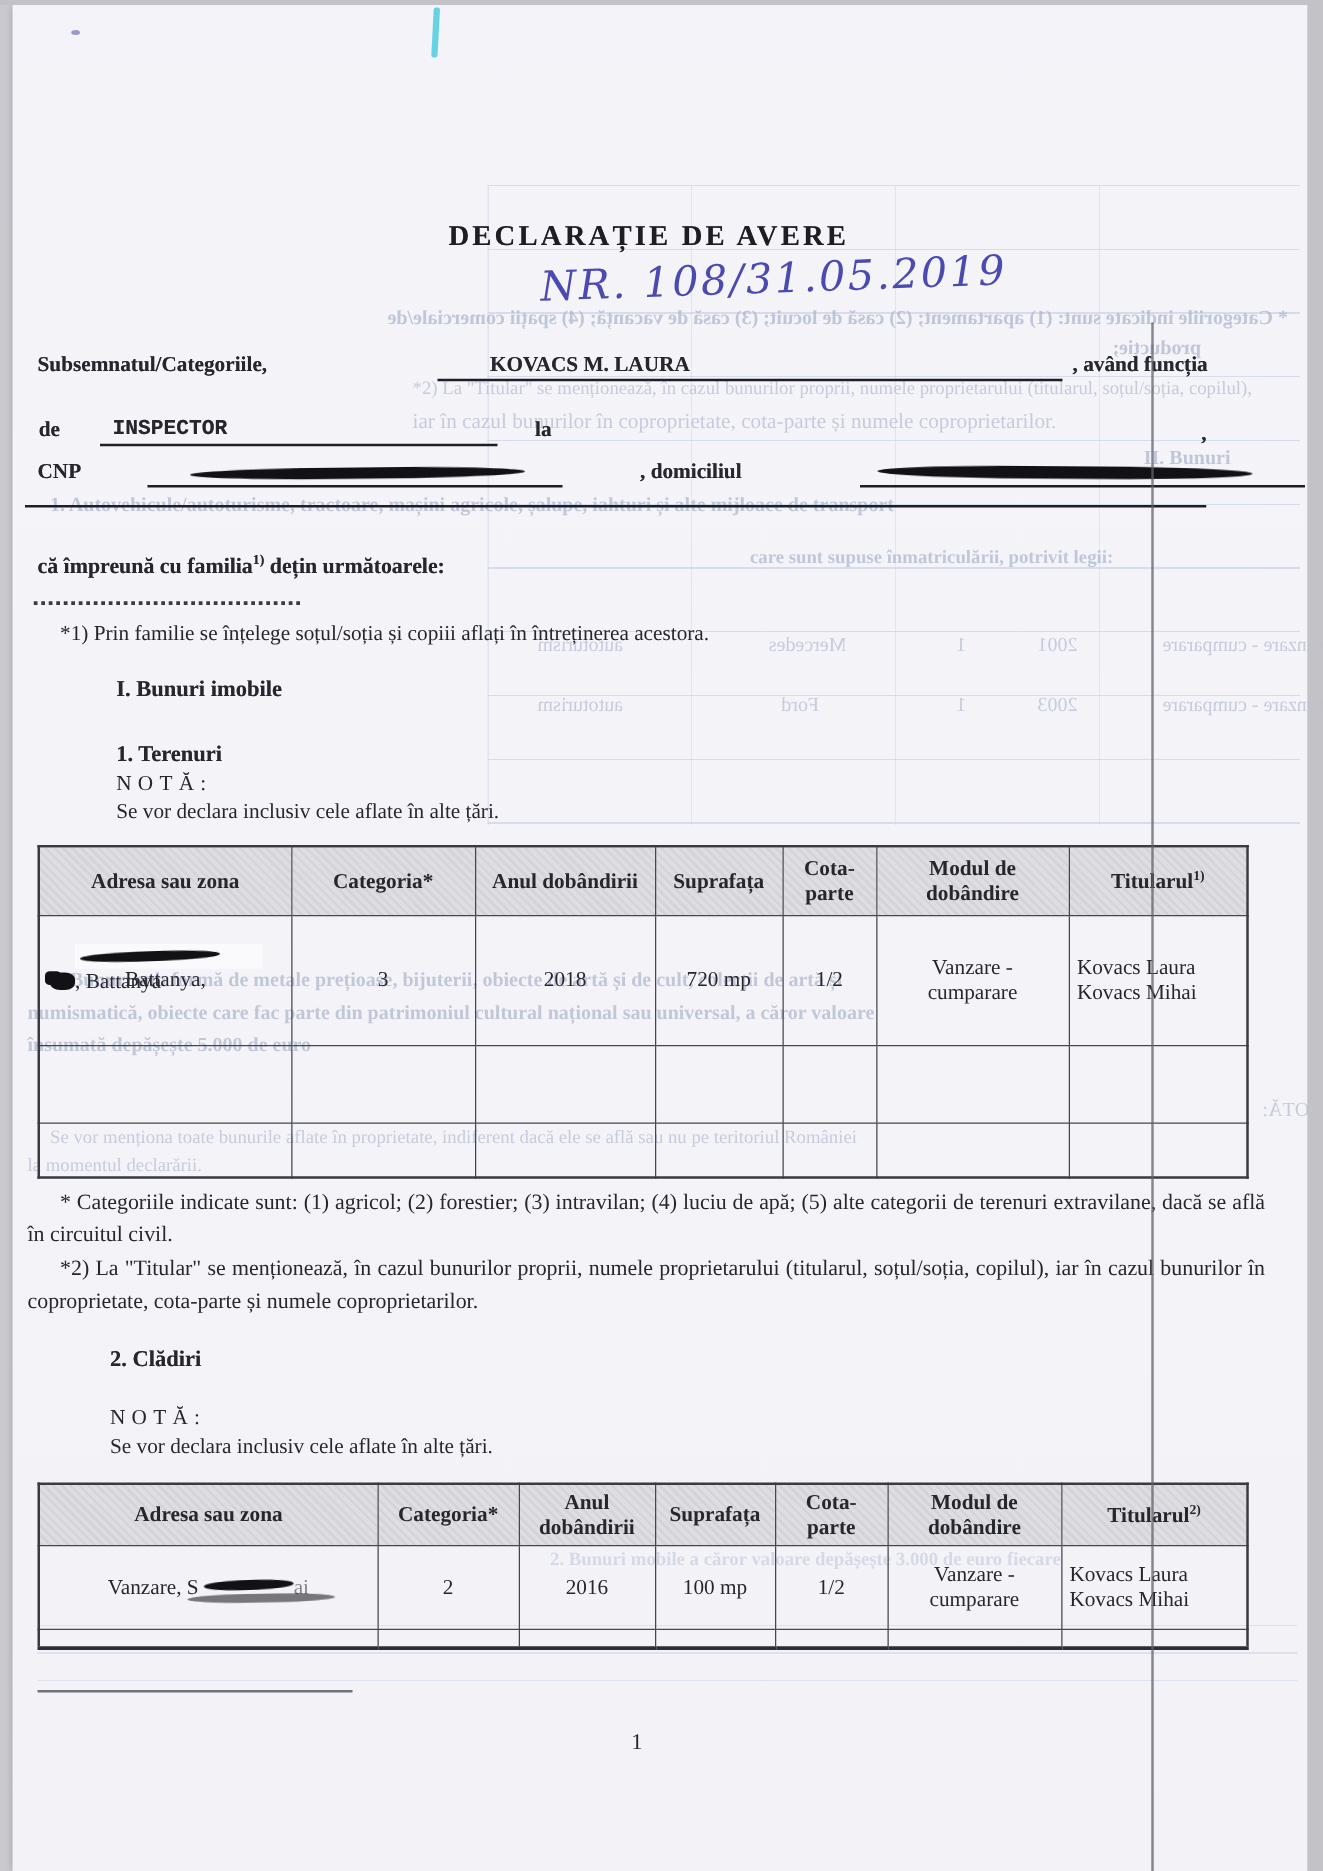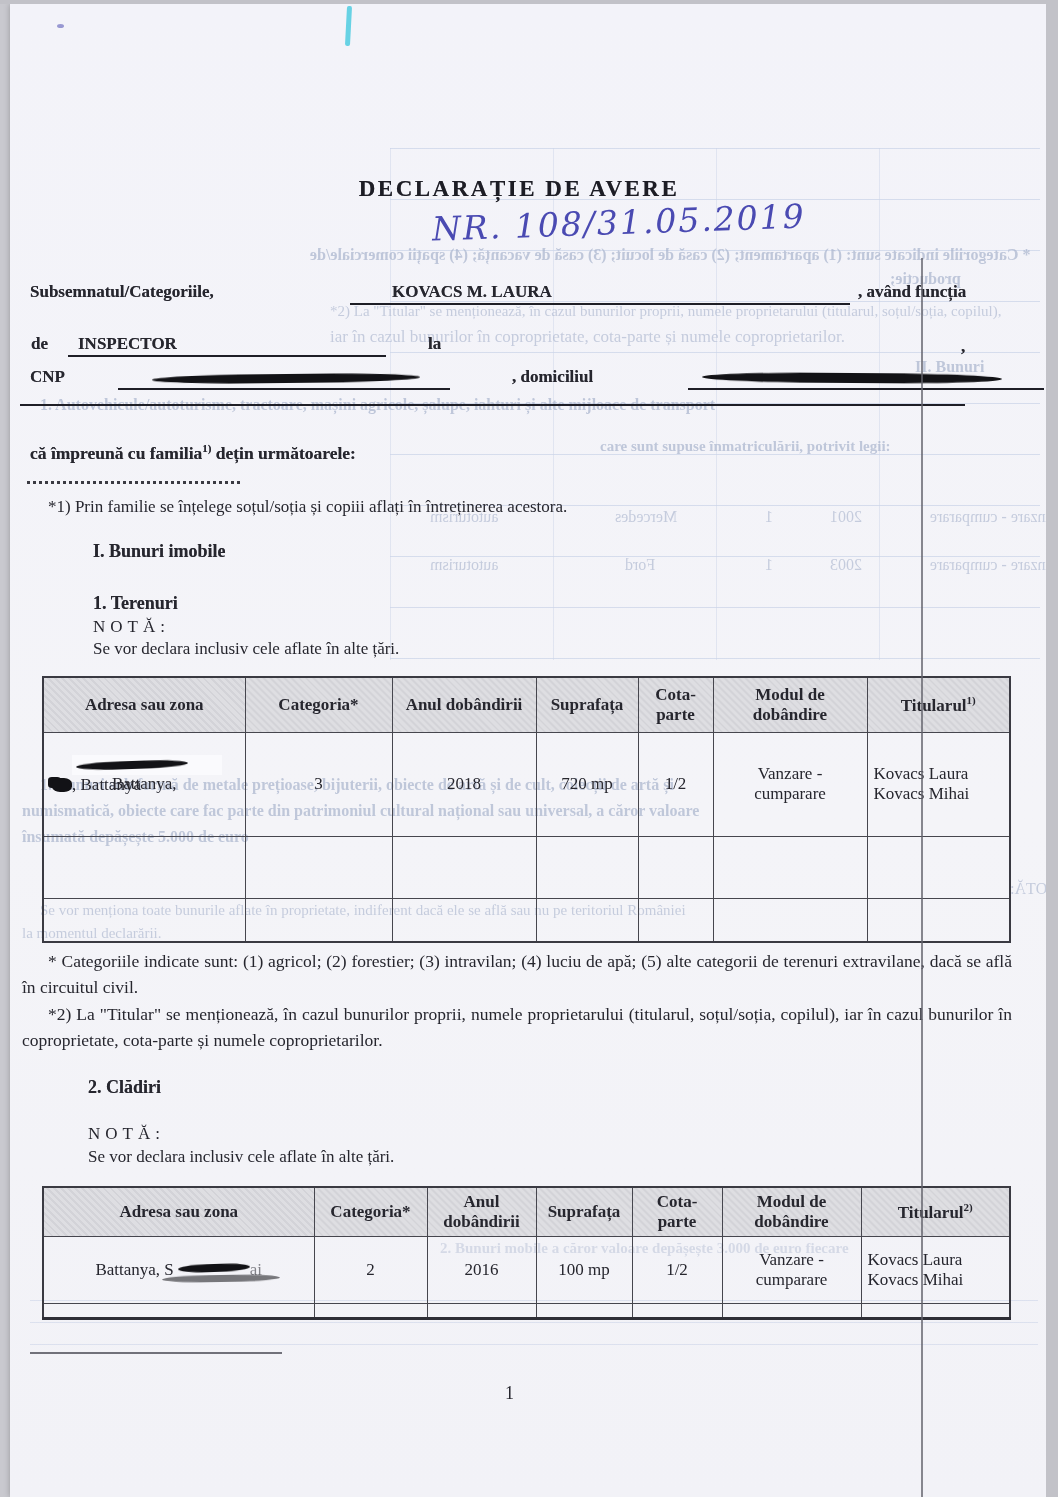--- a/index.html
+++ b/index.html
@@ -39,21 +39,21 @@
   .u-span{position:absolute;border-bottom:2px solid #1e1e26;}
   .dotted{position:absolute;left:27px;top:481px;width:213px;border-bottom:3px dotted #3a3a42;}
   .footrule{position:absolute;left:30px;top:1352px;width:252px;border-top:2px solid #50505a;opacity:.8;}
 
   
   .smudge{position:absolute;background:#121216;border-radius:45%/55%;filter:blur(.6px);}
   .whitebox{position:absolute;background:#fafafd;}
 
   
   table.decl{position:absolute;border-collapse:collapse;table-layout:fixed;
-             border:2.5px solid #3a3a42;background:transparent;margin-left:12px;}
+             border:2.5px solid #3a3a42;background:transparent;}
   table.decl td,table.decl th{border:1.5px solid #46464e;padding:2px 6px;
              font-size:17px;color:#26262e;overflow:hidden;}
   table.decl th{font-weight:bold;text-align:center;vertical-align:middle;line-height:1.15;
       background-image:repeating-linear-gradient(45deg,#d3d3d8 0 2px,#dedee2 2px 5px);}
   table.decl td{text-align:center;vertical-align:middle;background:transparent;}
   td.addr{text-align:left;vertical-align:top;position:relative;}
   .thick-bottom{border-bottom:3.5px solid #2e2e36 !important;}
 
   .fold{position:absolute;left:921px;top:258px;width:2px;height:1239px;background:#61616b;opacity:.75;}
   .teal{position:absolute;left:346px;top:6px;width:5px;height:40px;background:#4ecbe0;
@@ -112,21 +112,21 @@
     <div class="handnote">NR. 108/31.05.2019</div>
 
     <div class="t b ink" style="left:30px;top:281px;">Subsemnatul/Categoriile,</div>
     <div class="u-span" style="left:350px;top:281px;width:500px;height:22px;">
       <span class="t b ink" style="left:42px;top:0;">KOVACS M. LAURA</span>
     </div>
     <div class="t b ink" style="left:858px;top:281px;">, având funcția</div>
 
 
     <div class="t b ink" style="left:31px;top:333px;">de</div>
-    <div class="u-span" style="left:68px;top:333px;width:318px;height:22px;">
+    <div class="u-span" style="left:80px;top:333px;width:318px;height:22px;font-family:Liberation Mono, monospace;">
       <span class="t b ink" style="left:10px;top:0;">INSPECTOR</span>
     </div>
     <div class="t b ink" style="left:428px;top:333px;">la</div>
     <div class="t b ink" style="left:961px;top:336px;">,</div>
 
     <div class="t b ink" style="left:30px;top:366px;">CNP</div>
     <div class="u-span" style="left:118px;top:366px;width:332px;height:22px;"></div>
     <div class="smudge" style="left:152px;top:374px;width:268px;height:9px;transform:rotate(-.6deg);"></div>
     <div class="t b ink" style="left:512px;top:366px;">, domiciliul</div>
     <div class="u-span" style="left:688px;top:366px;width:356px;height:22px;"></div>
@@ -233,21 +233,21 @@
         <th>Categoria*</th>
         <th style="white-space:normal;">Anul dobândirii</th>
         <th>Suprafața</th>
         <th style="white-space:normal;">Cota-parte</th>
         <th style="white-space:normal;">Modul de dobândire</th>
         <th><span>Titularul</span><sup>2)</sup></th>
       </tr>
       <tr style="height:67px;">
         <td class="addr">
           <div>
-            <span>Battanya, S</span><span class="smudge" style="position:static;display:inline-block;width:72px;height:8px;margin-left:4px;vertical-align:3px;transform:rotate(-2deg);"></span><span style="opacity:.55;">ai</span>
+            <span>Vanzare, S</span><span class="smudge" style="position:static;display:inline-block;width:72px;height:8px;margin-left:4px;vertical-align:3px;transform:rotate(-2deg);"></span><span style="opacity:.55;">ai</span>
           </div>
           <div class="smudge" style="left:118px;top:38px;width:118px;height:7px;opacity:.55;transform:rotate(-1deg);"></div>
         </td>
         <td>2</td>
         <td>2016</td>
         <td>100 mp</td>
         <td>1/2</td>
         <td>
           <div>Vanzare -</div>
           <div>cumparare</div>

